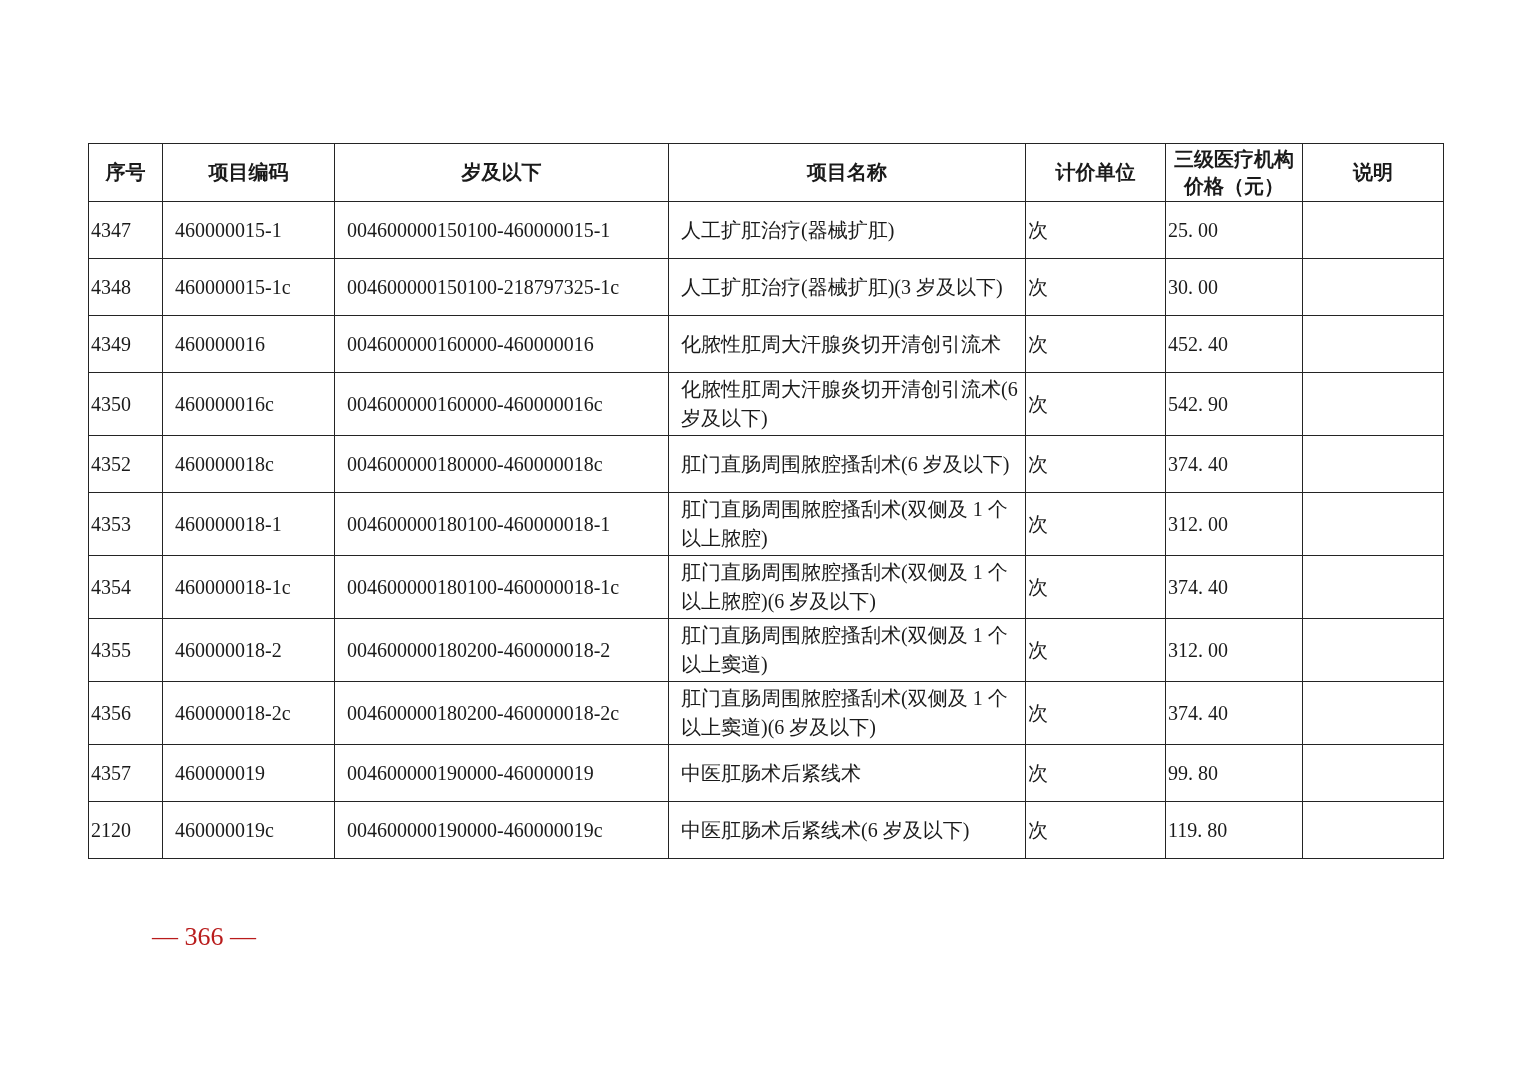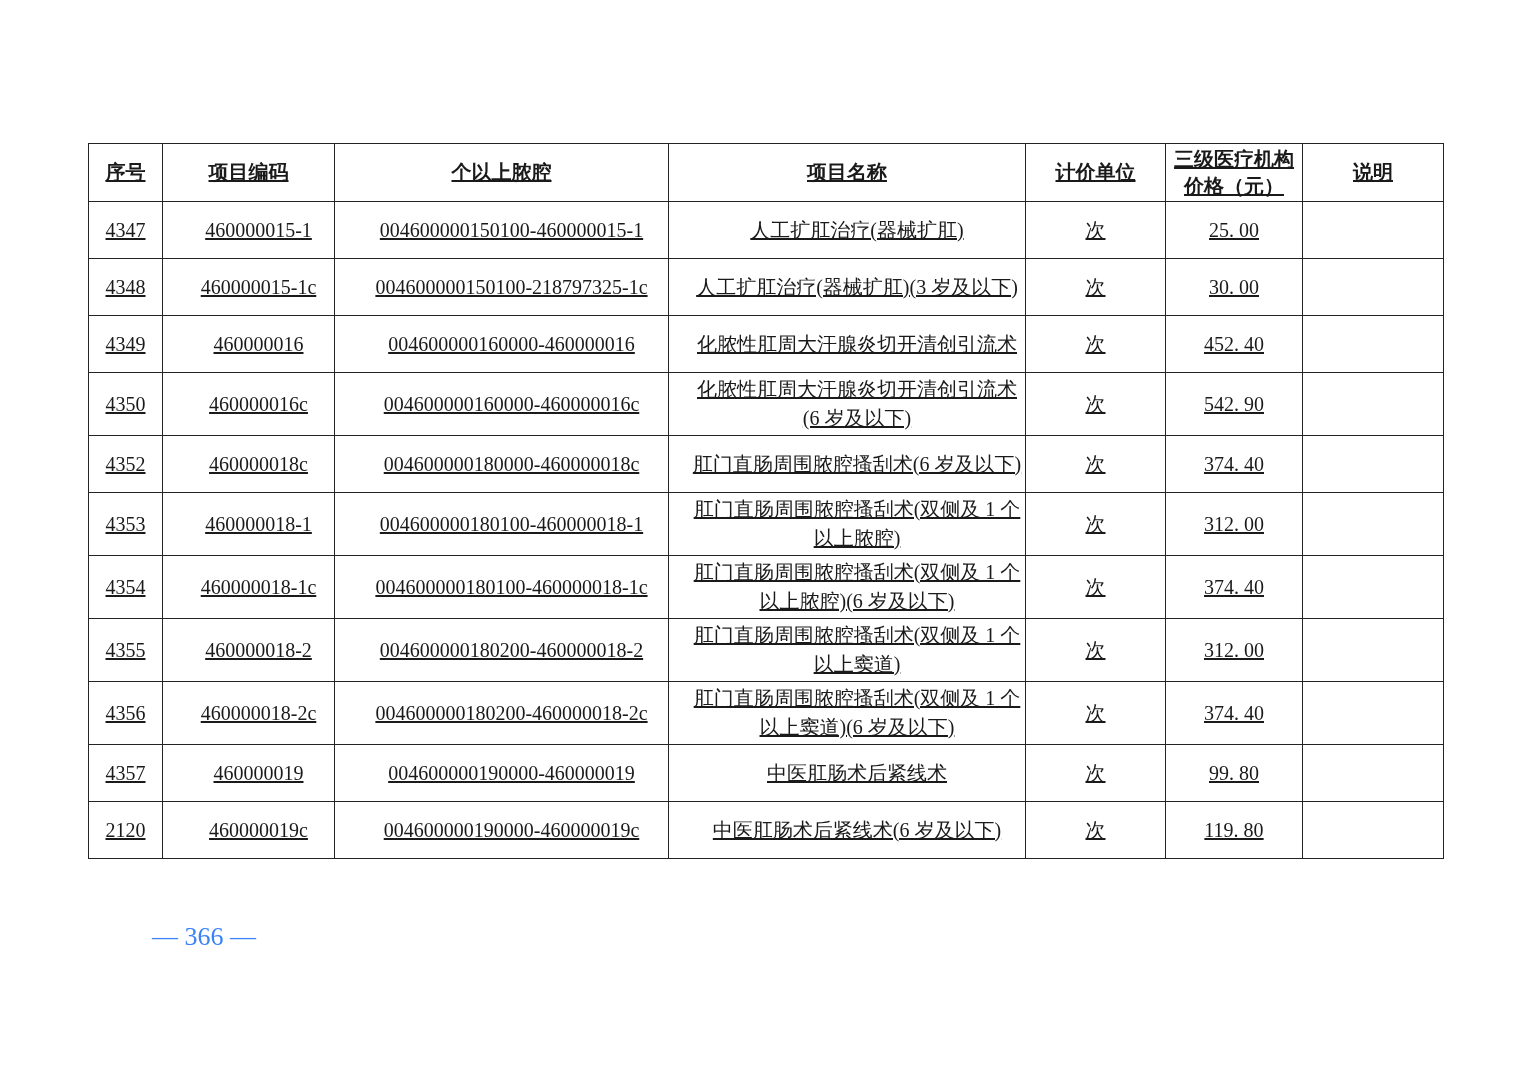--- a/index.html
+++ b/index.html
@@ -17,21 +17,20 @@
   }
   .table-wrap {
     position: absolute;
     left: 88px;
     top: 143px;
   }
   table.price-table {
     border-collapse: collapse;
     table-layout: fixed;
     width: 1355px;
-    text-decoration: underline;
   }
   .price-table th, .price-table td {
     border: 1.5px solid #242424;
     overflow: hidden;
   }
   .price-table thead th {
     height: 57px;
     font-family: "Liberation Sans", "DejaVu Sans", sans-serif;
     font-weight: bold;
     font-size: 20px;
@@ -42,29 +41,29 @@
   }
   .price-table tbody tr {
     height: 57px;
   }
   .price-table tbody td {
     font-size: 20px;
     vertical-align: middle;
     line-height: 1.45;
     padding: 2px 2px;
   }
-  .price-table td.c { text-align: center; margin-left: 36px; }
-  .price-table td.l { text-align: center; padding-left: 22px; padding-right: 2px; }
+  .price-table td.c { text-align: left; margin-left: 36px; }
+  .price-table td.l { text-align: left; padding-left: 12px; padding-right: 2px; }
   .page-number {
     position: absolute;
     left: 152px;
     top: 922px;
     font-size: 26px;
     font-family: "Liberation Serif", "DejaVu Serif", serif;
-    color: #3b82f6;
+    color: #b91c1c;
     white-space: pre;
   }
 </style>
 </head>
 <body>
 
 <div class="table-wrap">
   <table class="price-table">
     <colgroup>
       <col style="width:74px">
@@ -72,21 +71,21 @@
       <col style="width:334px">
       <col style="width:357px">
       <col style="width:140px">
       <col style="width:137px">
       <col style="width:141px">
     </colgroup>
     <thead>
       <tr>
         <th>序号</th>
         <th>项目编码</th>
-        <th>个以上脓腔</th>
+        <th>岁及以下</th>
         <th>项目名称</th>
         <th>计价单位</th>
         <th>三级医疗机构价格（元）</th>
         <th>说明</th>
       </tr>
     </thead>
     <tbody>
         <tr>
     <td class="c">4347</td>
     <td class="l">460000015-1</td>

